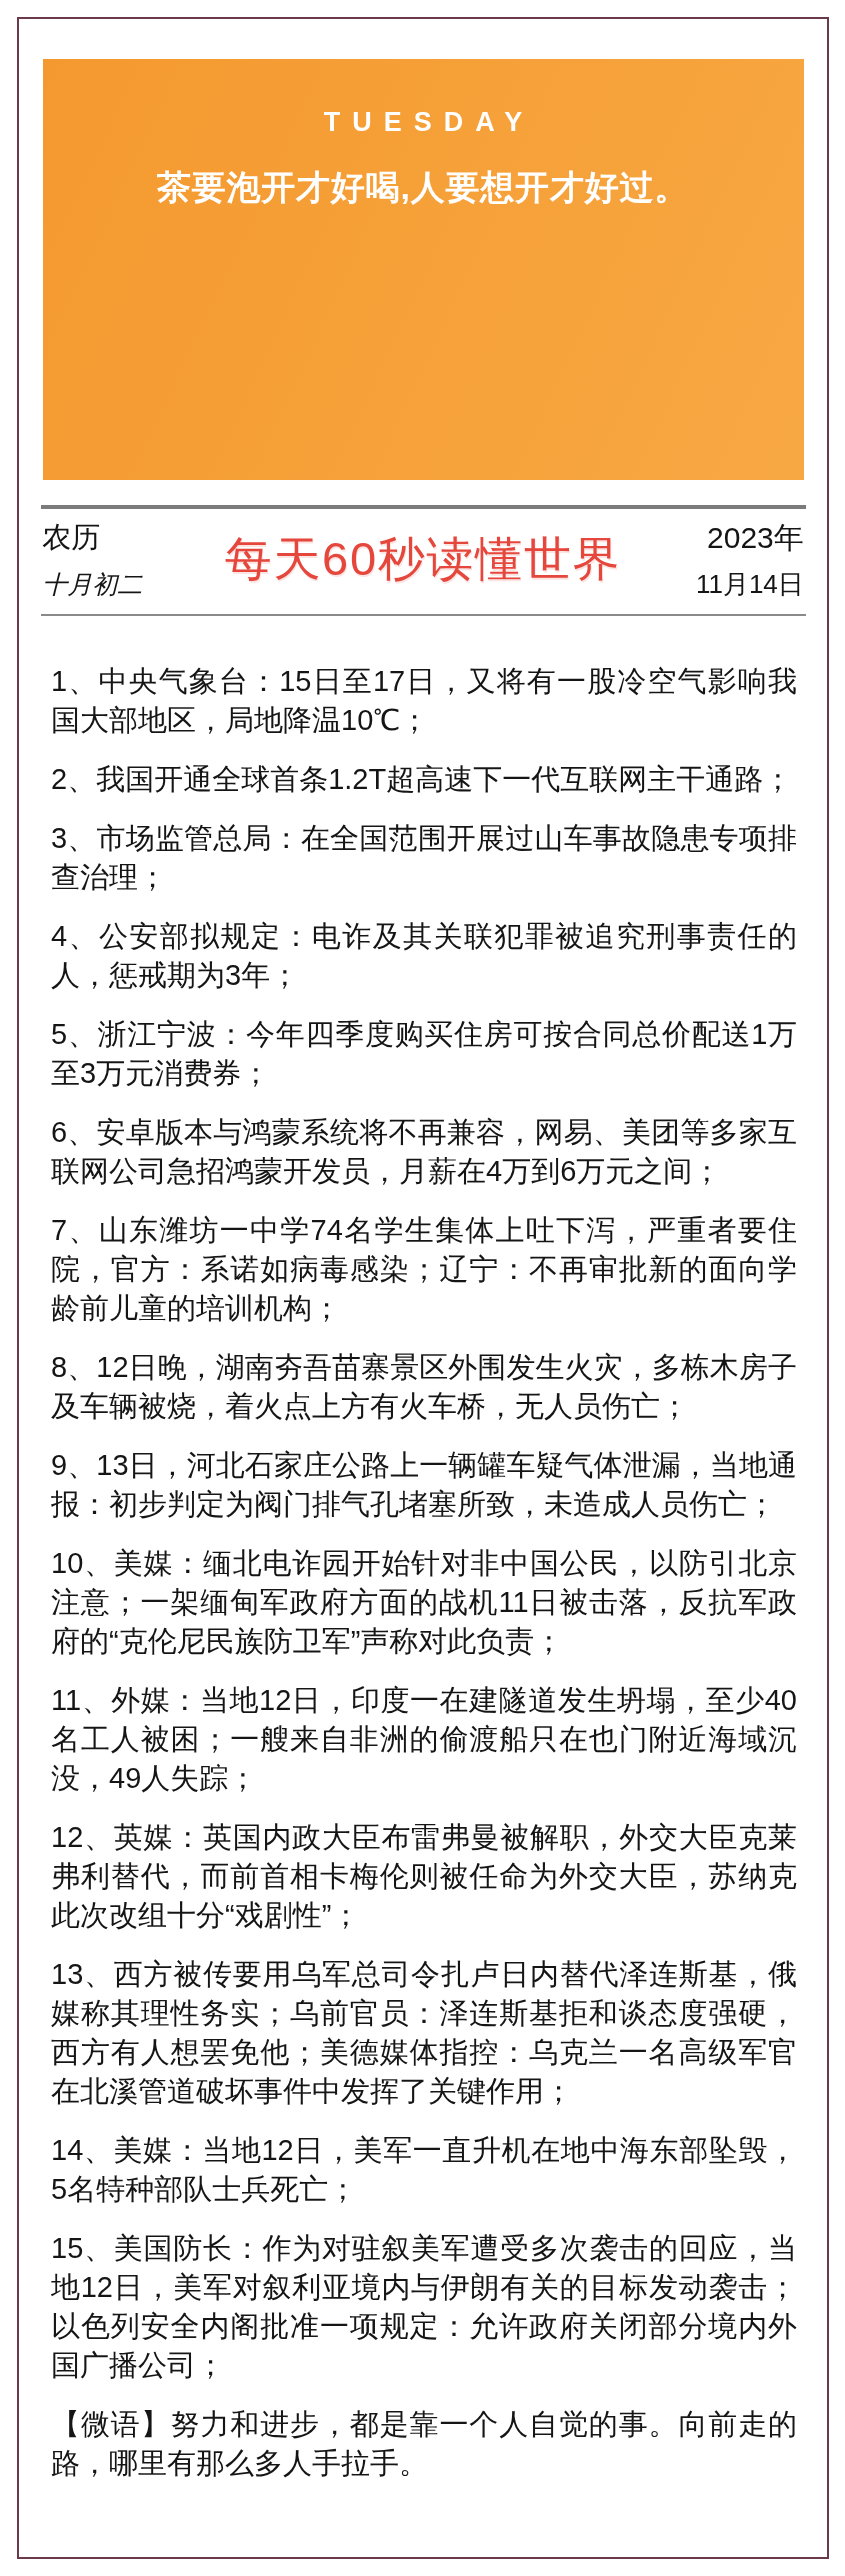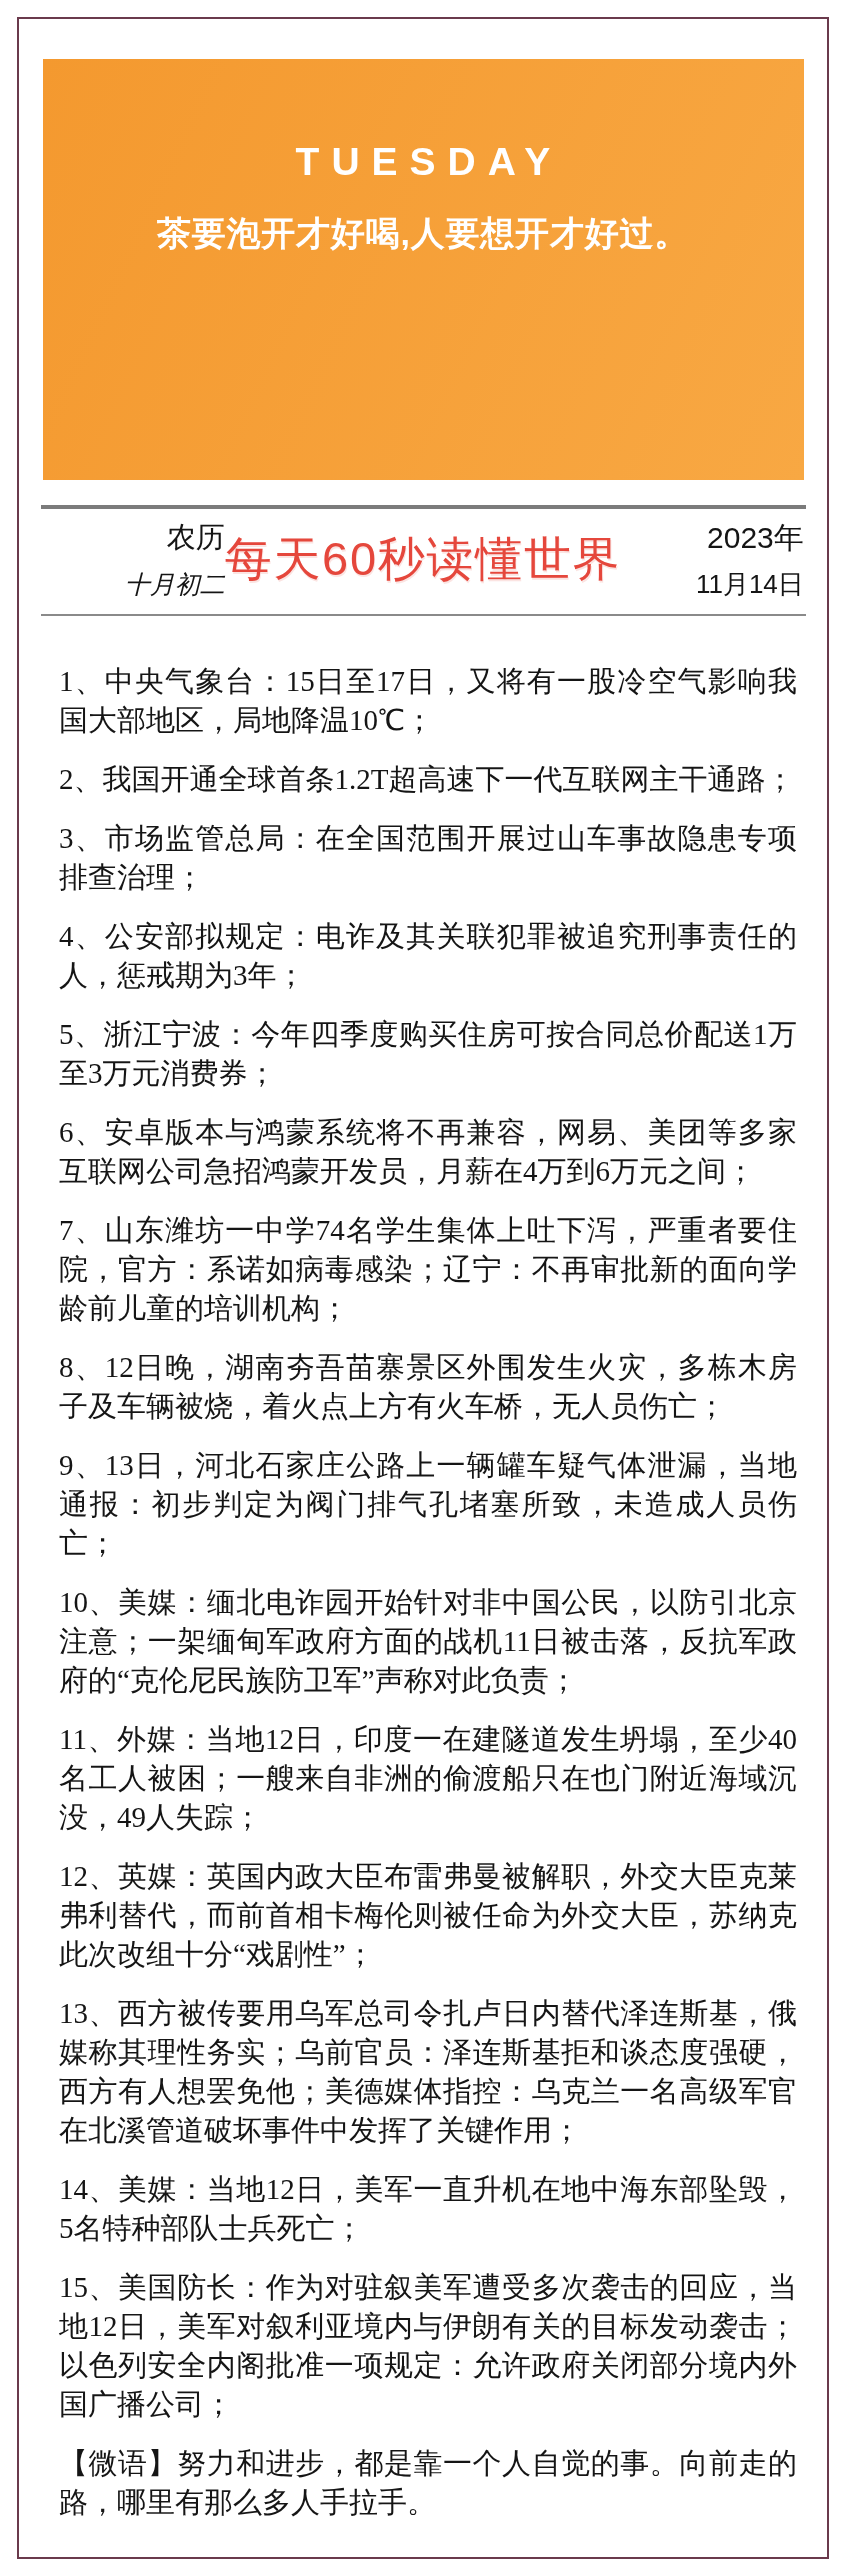--- a/index.html
+++ b/index.html
@@ -29,22 +29,22 @@
   }
   
   .hero {
     margin: 23px auto 0;
     width: 761px; height: 421px;
     background: linear-gradient(115deg, var(--orange1) 0%, var(--orange2) 100%);
     text-align: center;
     color: #ffffff;
   }
   .hero-en {
-    padding-top: 81px;
-    font-size: 39px;
+    padding-top: 48px;
+    font-size: 27px;
     font-weight: 600;
     letter-spacing: 12px;
     padding-left: 12px; 
     margin-top: 40px;
   }
   .hero-zh {
     margin-top: 12px;
     font-size: 124px;
     line-height: 1.06;
     font-weight: 900;
@@ -60,42 +60,41 @@
   .dateband {
     margin: 25px auto 0;
     width: 765px;
     border-top: 4.2px solid var(--rule);
     border-bottom: 2.5px solid #8a8a8a;
     padding: 8.5px 1.7px 12px 1.7px;
     display: grid;
     grid-template-columns: 1fr auto 1fr;
     align-items: center;
   }
-  .lunar { text-align: right; }
+  .lunar { text-align: left; }
   .lunar-label { font-size: 29px; }
   .lunar-date { font-size: 25px; margin-top: 10px; font-style: italic; }
   .band-title {
     font-size: 47px;
     font-weight: 400;
     color: var(--accent);
     letter-spacing: 1.7px;
     text-shadow: 0.8px 1.7px 0 rgba(229, 71, 60, 0.15);
   }
   .dates { text-align: right; }
   .date-year { font-size: 30px; }
   .date-md { font-size: 26px; margin-top: 8.5px; }
   
   .news {
-    padding: 46px 30px 0 40px;
+    padding: 46px 30px 0 32px;
     font-size: 29px;
     line-height: 39px;
     color: var(--text);
     text-align: justify;
     text-justify: inter-ideograph;
-    font-family: Liberation Serif, serif;
   }
   .news p { margin: 0 0 20px 0; }
   .news p.weiyu { margin-top: 4px; }
 </style>
 </head>
 <body>
 
 <div class="frame">
 
   <div class="hero">

